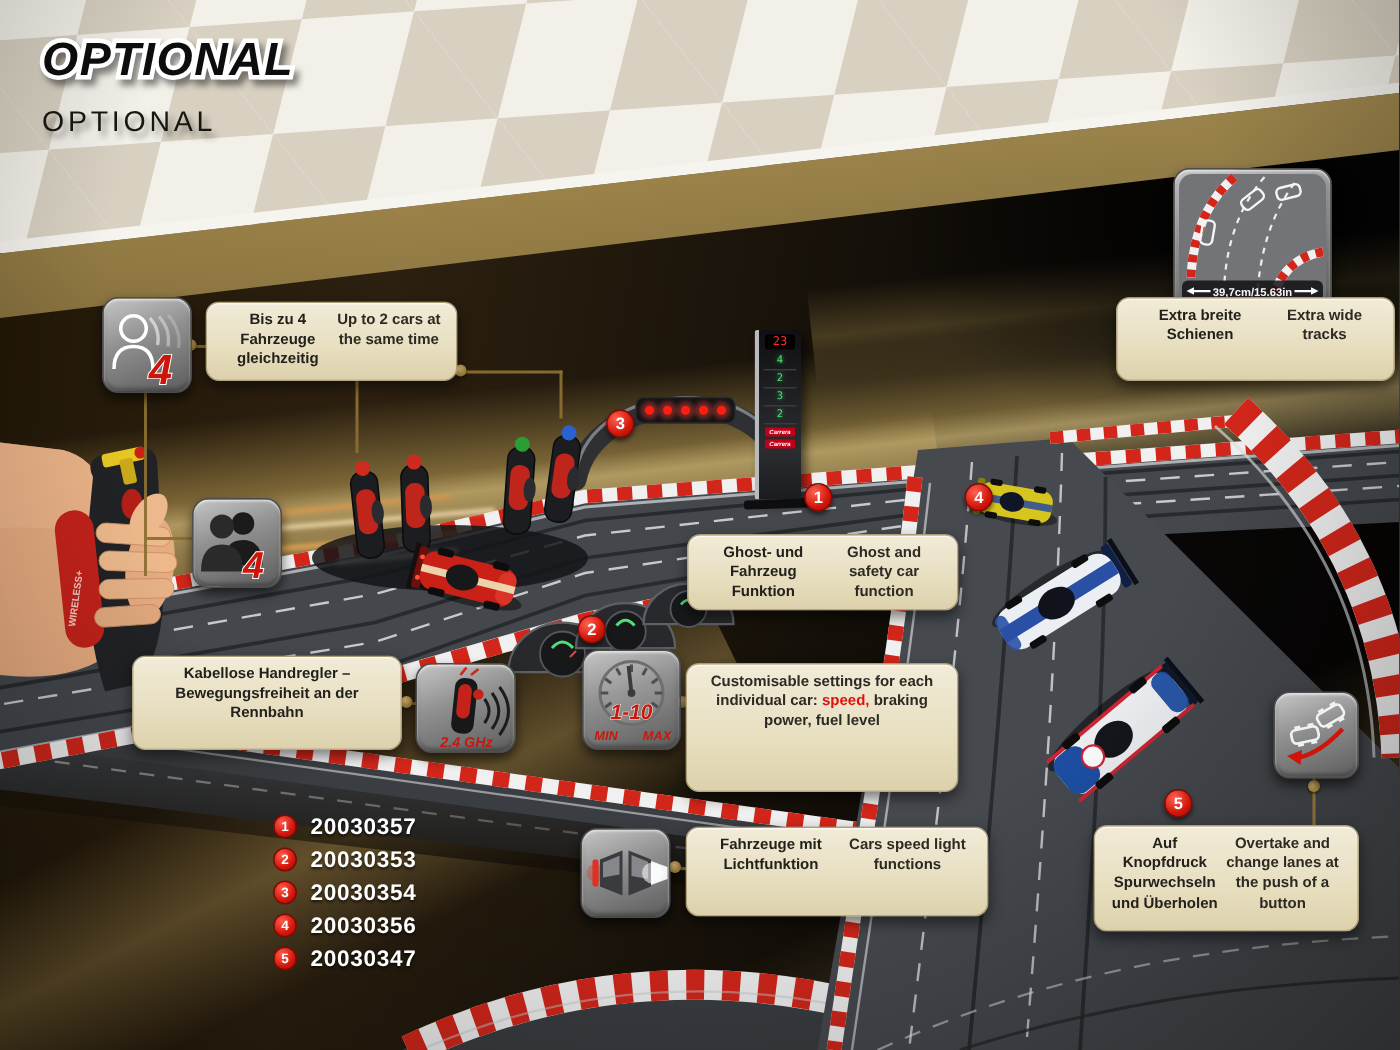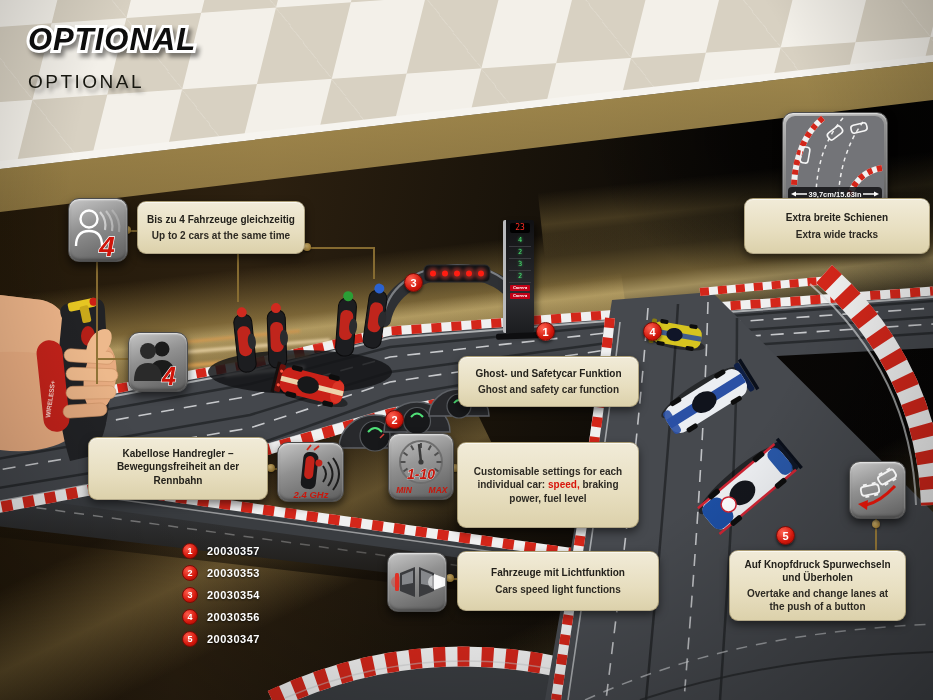--- a/index.html
+++ b/index.html
@@ -49,39 +49,39 @@
       box-shadow:0 1px 2px rgba(0,0,0,.55);}
   
   .tile{position:absolute;border-radius:11px;z-index:4;border:1px solid #4c4c4c;
       background:linear-gradient(160deg,#c6c6c6,#909090 42%,#646464 92%);
       box-shadow:inset 0 1px 2px rgba(255,255,255,.75),inset 0 -2px 3px rgba(0,0,0,.35),0 4px 8px rgba(0,0,0,.6);}
   .tile svg{display:block;width:100%;height:100%;}
   
   .callout{position:absolute;z-index:4;border-radius:9px;border:1px solid rgba(118,102,58,.5);
       background:linear-gradient(180deg,#f1ebd8,#e7debf 60%,#dcd1ab);
       box-shadow:0 4px 9px rgba(0,0,0,.5),inset 0 1px 0 rgba(255,255,255,.65);
-      display:flex;flex-direction:column;justify-content:center;
+      display:flex;flex-direction:row;justify-content:center;
       padding:5px 9px;box-sizing:border-box;text-align:center;
       color:#23211b;font-size:10px;line-height:1.32;}
   .callout .de{margin:0 0 3px;font-weight:700;}
   .callout .en{margin:0;font-weight:700;color:#2d2a23;}
   .hl{color:#d8150b;}
   
   .marker{position:absolute;width:17px;height:17px;border-radius:50%;z-index:5;
       background:radial-gradient(circle at 35% 30%,#ff6252,#d2170b 60%,#9c0b04);
       border:1px solid #7d0a05;box-shadow:0 2px 3px rgba(0,0,0,.55);
       color:#fff;font-weight:800;font-size:11px;display:flex;align-items:center;justify-content:center;}
   
   .partlist{position:absolute;left:182px;top:544px;z-index:5;list-style:none;margin:0;padding:0;}
   .partlist li{display:flex;align-items:center;gap:9px;height:14px;margin-bottom:8px;}
   .pl-num{width:14px;height:14px;border-radius:50%;flex:0 0 14px;
       background:radial-gradient(circle at 35% 30%,#ff5c4c,#d2170b 60%,#9c0b04);
       border:1px solid #7d0a05;color:#fff;font-weight:800;font-size:9px;
       display:flex;align-items:center;justify-content:center;}
-  .pl-code{color:#fff;font-weight:700;font-size:11px;letter-spacing:.5px;text-shadow:0 1px 2px rgba(0,0,0,.7);}
+  .pl-code{color:#fff;font-weight:700;font-size:15px;letter-spacing:.5px;text-shadow:0 1px 2px rgba(0,0,0,.7);}
   
   .tower{position:absolute;left:503px;top:220px;width:31px;height:113px;z-index:2;
       background:linear-gradient(180deg,#101012,#2c2d31 70%,#1b1c1f);
       border-left:3px solid #b9babd;border-radius:2px;box-sizing:border-box;
       display:flex;flex-direction:column;align-items:center;padding-top:3px;
       box-shadow:3px 4px 6px rgba(0,0,0,.5);}
   .tw-laps{background:#000;border-radius:2px;color:#ff2d23;font-family:"DejaVu Sans Mono",monospace;
       font-size:8px;line-height:10px;width:20px;text-align:center;margin-bottom:2px;}
   .tw-row{width:22px;border-bottom:1px solid #3a3b3f;color:#46e06e;font-family:"DejaVu Sans Mono",monospace;
       font-size:7px;line-height:11px;text-align:center;text-shadow:0 0 3px rgba(70,224,110,.8);}
@@ -473,21 +473,21 @@
     <p class="de">Bis zu 4 Fahrzeuge gleichzeitig</p>
     <p class="en">Up to 2 cars at the same time</p>
   </div>
 
   <div class="callout" style="left:744px;top:198px;width:186px;height:56px">
     <p class="de">Extra breite Schienen</p>
     <p class="en">Extra wide tracks</p>
   </div>
 
   <div class="callout" style="left:458px;top:356px;width:181px;height:51px">
-    <p class="de">Ghost- und Safetycar Funktion</p>
+    <p class="de">Ghost- und Fahrzeug Funktion</p>
     <p class="en">Ghost and safety car function</p>
   </div>
 
   <div class="callout" style="left:88px;top:437px;width:180px;height:63px">
     <p class="de">Kabellose Handregler – Bewegungsfreiheit an der Rennbahn</p>
   </div>
 
   <div class="callout" style="left:457px;top:442px;width:182px;height:86px">
     <p class="en"><span>Customisable settings for each individual car: </span><span class="hl">speed,</span><span> braking power, fuel level</span></p>
   </div>

